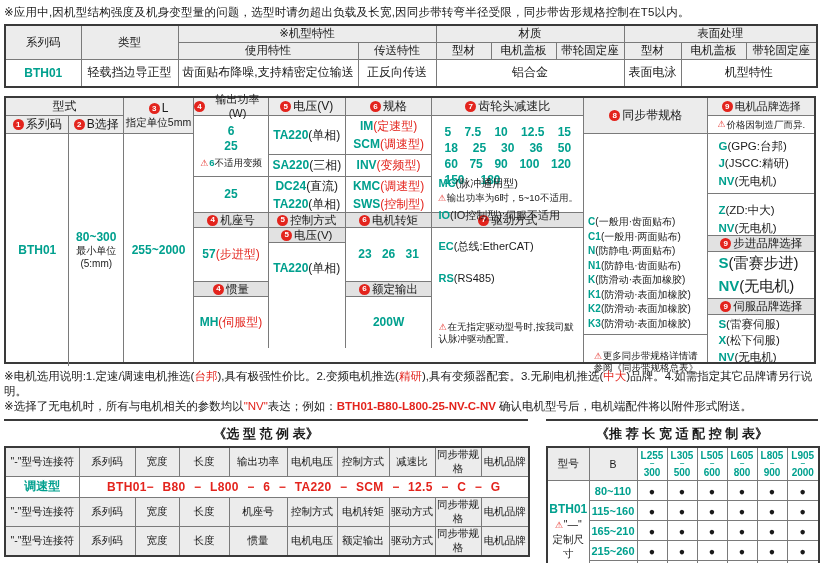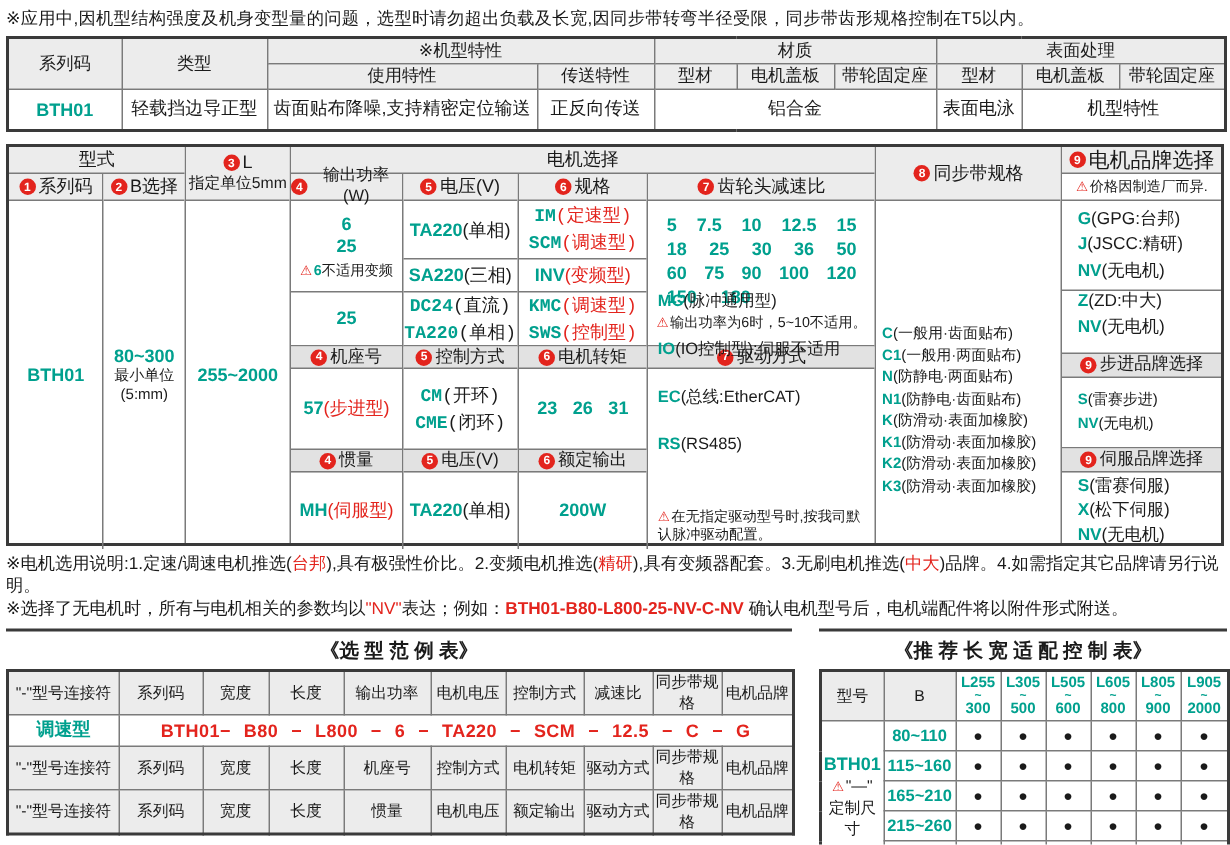--- a/index.html
+++ b/index.html
@@ -30,21 +30,21 @@
   .mt > .mcol:last-child, .mt > .mgrp:last-child { border-right: none; }
   .mrow { display: flex; }
   .mrow > .mcol { border-right: 1px solid #7a7a7a; }
   .mrow > .mcol:last-child { border-right: none; }
   .mcell { display: flex; align-items: center; justify-content: center; flex-direction: column;
            border-bottom: 1px solid #7a7a7a; font-size: 12px; line-height: 1.25; text-align:center; flex:none; }
   .mcol > .mcell:last-child, .mgrp .mcol > .mcell:last-child { border-bottom: none; }
   .mhdr { background: #ECECEC; }
   .shdr { background: #E2E2E2; font-size: 11.5px; }
   .hrow { flex-direction: row; }
-  .lh15 { line-height: 1.5; font-family: Liberation Mono, monospace; }
+  .lh15 { line-height: 1.5; }
   .left { align-items: flex-start; text-align: left; }
 
   .ratio-row { display:flex; width: 100%; padding: 0 12px; justify-content: space-between; }
   .ratio-row.short { justify-content: flex-start; gap: 16px; }
   .small-note { font-size: 9.5px; line-height: 1.2; }
 
   
   .notes { font-size: 11.5px; margin-top: 5px; line-height: 1.3; }
 
   
@@ -141,21 +141,20 @@
       <span class="hrow" style="display:inline-flex;align-items:center">
           <span class="num">3</span>
           <span>L</span>
         </span>
       <span style="font-size:10.5px">指定单位5mm</span>
     </div>
     <div class="mcell t" style="height:232px">255~2000</div>
   </div>
 
   <div class="mgrp" style="width:390px">
-    <div class="mcell mhdr" style="height:18px">电机选择</div>
     <div class="mrow" style="height:250px">
 
       <div class="mcol" style="width:75px">
         <div class="mcell mhdr hrow" style="height:18px">
             <span class="num">4</span>
             <span style="font-size:11px">输出功率(W)</span>
           </div>
         <div class="mcell" style="height:61px">
           <span class="t">6</span>
           <span class="t">25</span>
@@ -190,24 +189,20 @@
             <span><span class="t">SA220</span><span>(三相)</span></span>
           </div>
         <div class="mcell lh15" style="height:36px">
           <span><span class="t">DC24</span><span>(直流)</span></span>
           <span><span class="t">TA220</span><span>(单相)</span></span>
         </div>
         <div class="mcell shdr hrow" style="height:15px">
             <span class="num">5</span>
             <span>控制方式</span>
           </div>
-        <div class="mcell lh15" style="height:54px">
-          <span><span class="t">CM</span><span>(开环)</span></span>
-          <span><span class="t">CME</span><span>(闭环)</span></span>
-        </div>
         <div class="mcell shdr hrow" style="height:15px">
             <span class="num">5</span>
             <span>电压(V)</span>
           </div>
         <div class="mcell" style="height:51px">
             <span><span class="t">TA220</span><span>(单相)</span></span>
           </div>
       </div>
 
       <div class="mcol" style="width:87px">
@@ -294,45 +289,48 @@
     <div class="mcell left" style="height:201px;padding:4px 4px;justify-content:flex-end;gap:2px;font-size:10px">
       <span><span class="t">C</span><span>(一般用·齿面贴布)</span></span>
       <span><span class="t">C1</span><span>(一般用·两面贴布)</span></span>
       <span><span class="t">N</span><span>(防静电·两面贴布)</span></span>
       <span><span class="t">N1</span><span>(防静电·齿面贴布)</span></span>
       <span><span class="t">K</span><span>(防滑动·表面加橡胶)</span></span>
       <span><span class="t">K1</span><span>(防滑动·表面加橡胶)</span></span>
       <span><span class="t">K2</span><span>(防滑动·表面加橡胶)</span></span>
       <span><span class="t">K3</span><span>(防滑动·表面加橡胶)</span></span>
     </div>
+    <div class="mcell small-note" style="height:53px;padding:2px 5px">
+        <span><span class="warn">⚠</span><span>更多同步带规格详情请参阅《同步带规格总表》</span></span>
+      </div>
   </div>
 
   <div class="mcol" style="width:107px">
     <div class="mcell mhdr hrow" style="height:18px">
         <span class="num">9</span>
-        <span style="font-size:14px">电机品牌选择</span>
+        <span style="font-size:11px">电机品牌选择</span>
       </div>
     <div class="mcell hrow" style="height:18px;font-size:9.5px">
         <span class="warn">⚠</span>
         <span>价格因制造厂而异.</span>
       </div>
     <div class="mcell left" style="height:60px;padding-left:10px;justify-content:center;gap:3px;font-size:11.5px">
       <span><span class="t">G</span><span>(GPG:台邦)</span></span>
       <span><span class="t">J</span><span>(JSCC:精研)</span></span>
       <span><span class="t">NV</span><span>(无电机)</span></span>
     </div>
-    <div class="mcell left" style="height:42px;padding-left:10px;justify-content:flex-start;gap:3px;font-size:11.5px">
+    <div class="mcell left" style="height:42px;padding-left:10px;justify-content:flex-end;gap:3px;font-size:11.5px">
       <span><span class="t">Z</span><span>(ZD:中大)</span></span>
       <span><span class="t">NV</span><span>(无电机)</span></span>
     </div>
     <div class="mcell shdr hrow" style="height:16px">
         <span class="num">9</span>
         <span>步进品牌选择</span>
       </div>
-    <div class="mcell left" style="height:47px;padding-left:10px;justify-content:center;gap:4px;font-size:10px">
+    <div class="mcell left" style="height:47px;padding-left:10px;justify-content:center;gap:4px;font-size:15px">
       <span><span class="t">S</span><span>(雷赛步进)</span></span>
       <span><span class="t">NV</span><span>(无电机)</span></span>
     </div>
     <div class="mcell shdr hrow" style="height:16px">
         <span class="num">9</span>
         <span>伺服品牌选择</span>
       </div>
     <div class="mcell left" style="height:51px;padding-left:10px;justify-content:center;gap:2px;font-size:11.5px">
       <span><span class="t">S</span><span>(雷赛伺服)</span></span>
       <span><span class="t">X</span><span>(松下伺服)</span></span>

